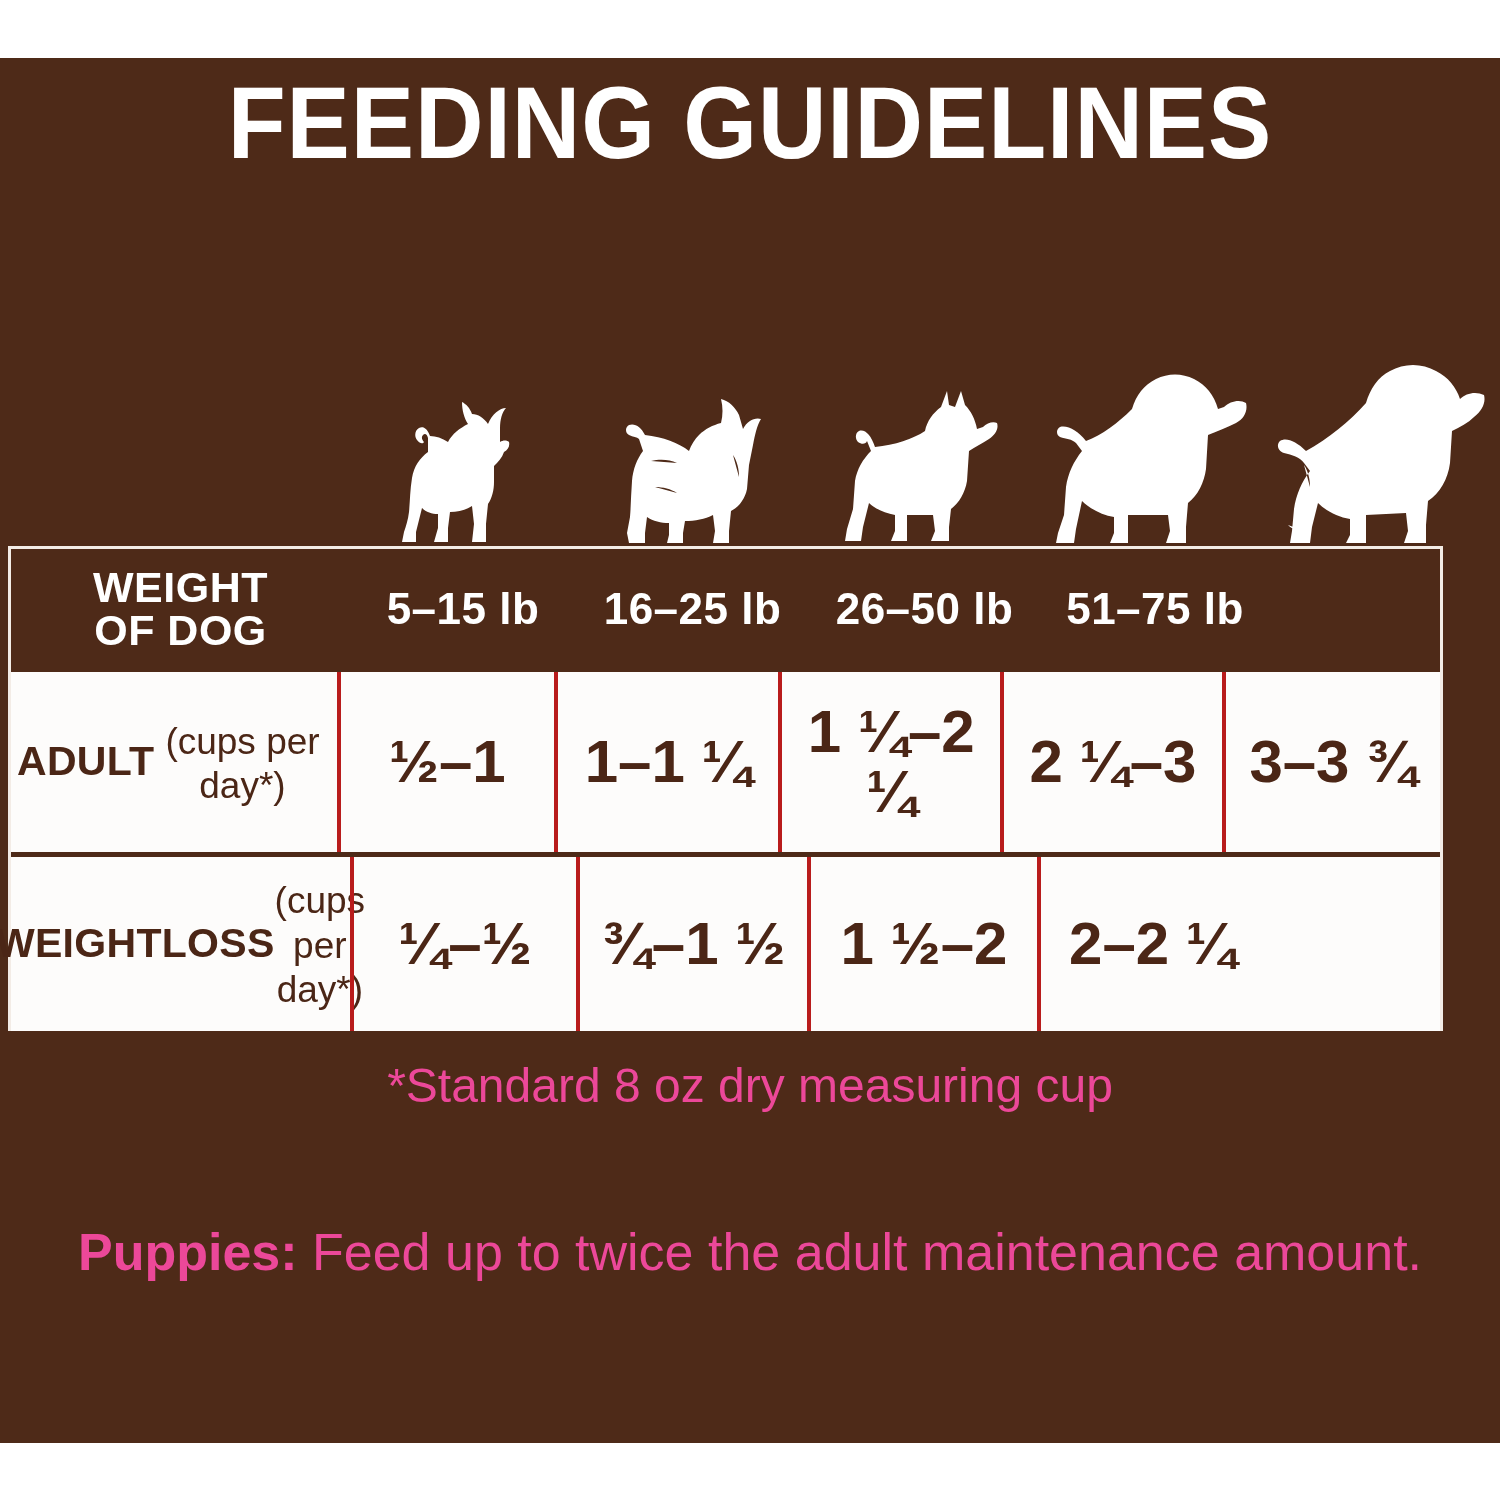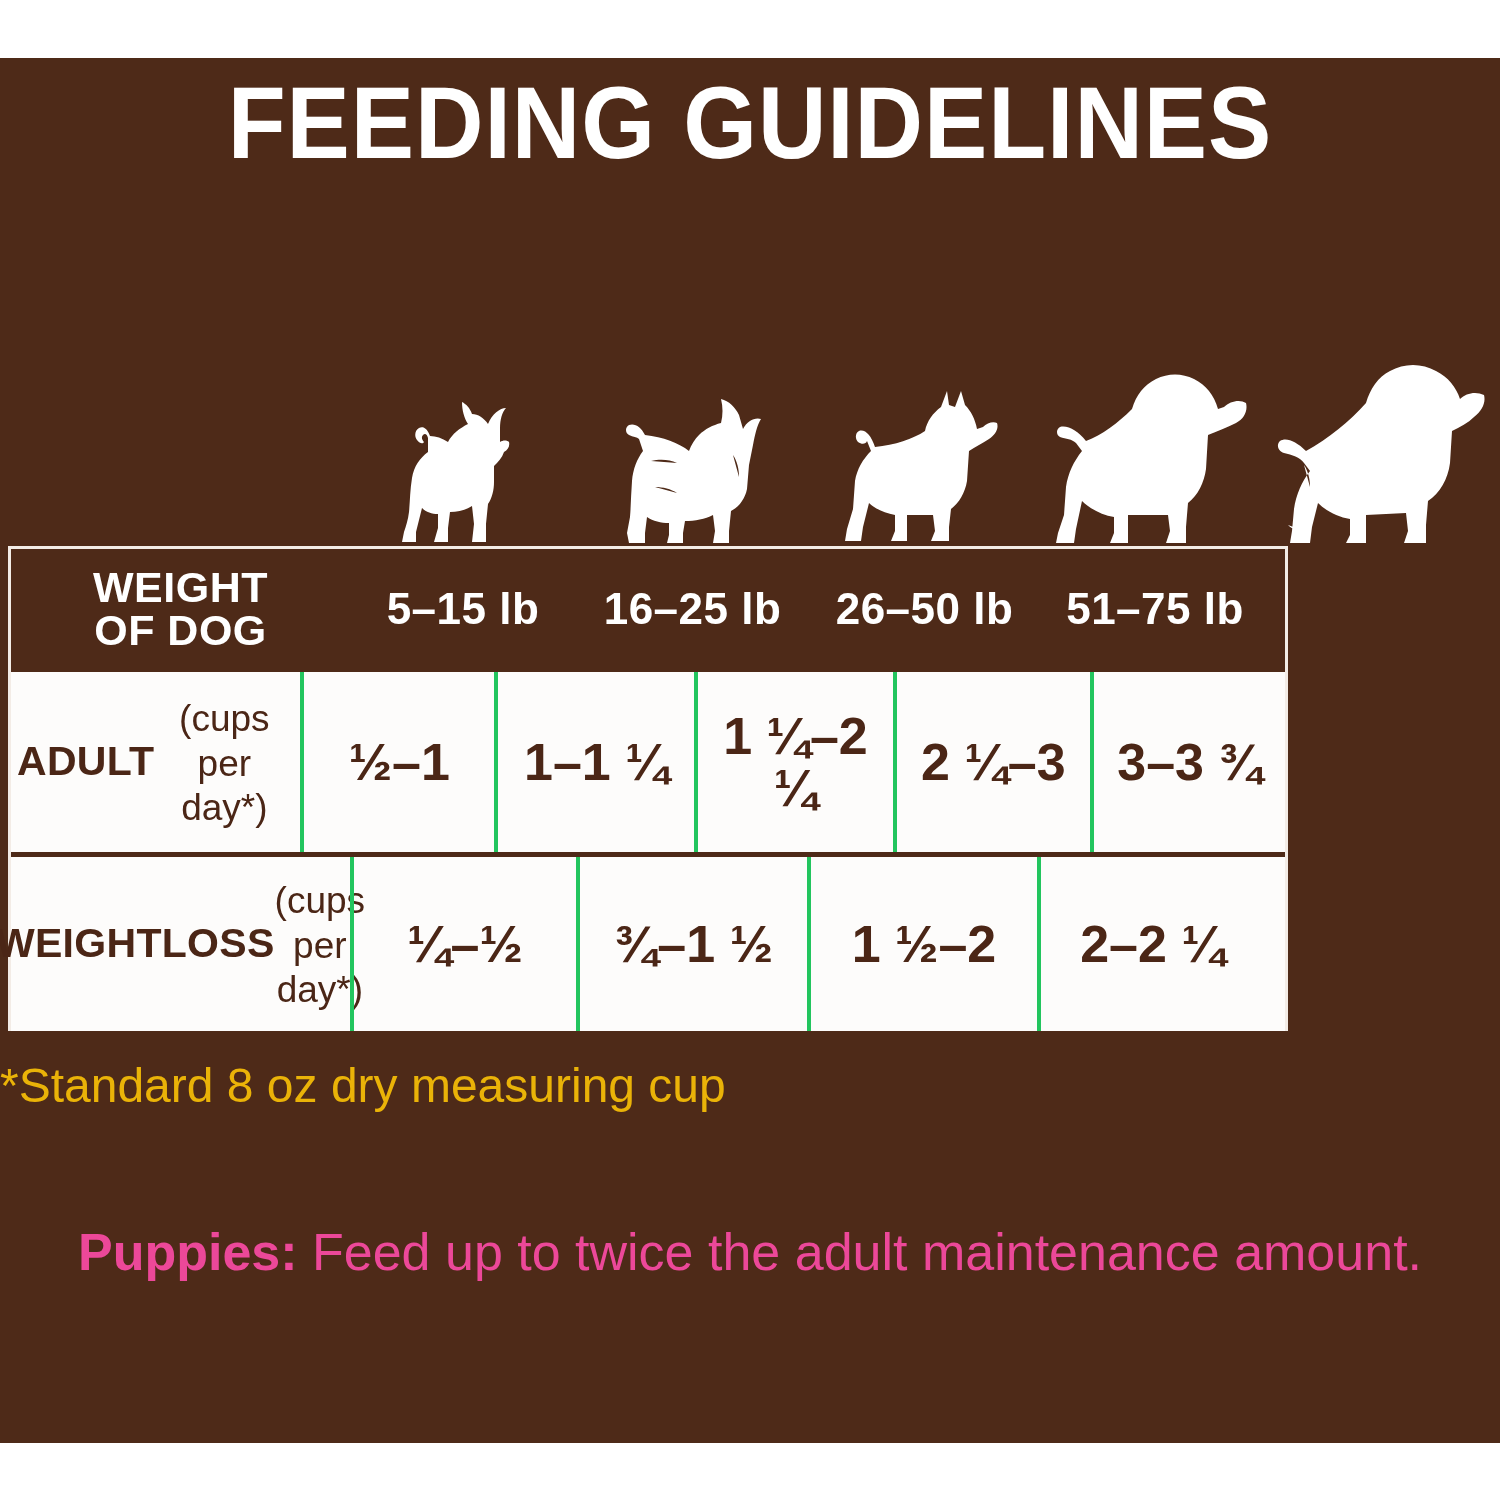--- a/index.html
+++ b/index.html
@@ -58,21 +58,21 @@
     justify-content: center;
   }
   .dog-cell svg { display: block; }
   .dog-cell path { fill: #ffffff; }
 
   
   .table {
     position: absolute;
     left: 8px;
     top: 488px;
-    width: 1280px;
+    width: 1435px;
     height: 485px;
     border: 3px solid #f3ece6;
     box-sizing: border-box;
   }
 
   .row {
     position: absolute;
     left: 0;
     width: 100%;
     display: flex;
@@ -117,24 +117,24 @@
     font-weight: 700;
     font-size: 44px;
     line-height: 1.0;
     letter-spacing: 0.5px;
   }
   .row-head .c0 { font-size: 43px; }
 
   .row-adult .cell,
   .row-loss .cell {
     color: #4b2616;
-    border-left: 4px solid #22c55e;
-    font-family: "Liberation Sans Narrow", "Liberation Sans", sans-serif;
-    font-weight: 700;
-    font-size: 52px;
+    border-left: 4px solid #b91c1c;
+    font-family: "Liberation Sans Narrow", "Liberation Sans", sans-serif;
+    font-weight: 700;
+    font-size: 60px;
     line-height: 1.0;
   }
   .row-adult .c0,
   .row-loss .c0 {
     border-left: none;
     font-size: 41px;
     flex-direction: row;
     justify-content: center;
   }
 
@@ -150,22 +150,22 @@
     line-height: 1.2;
     margin-top: 4px;
   }
 
   
   .footnote {
     position: absolute;
     left: 0;
     top: 1000px;
     width: 1500px;
-    text-align: left;
-    color: #eab308;
+    text-align: center;
+    color: #ec4899;
     font-family: "Liberation Sans Narrow", "Liberation Sans", sans-serif;
     font-size: 48px;
     font-weight: 400;
   }
 
   .notes {
     position: absolute;
     left: 70px;
     top: 1160px;
     width: 1360px;

